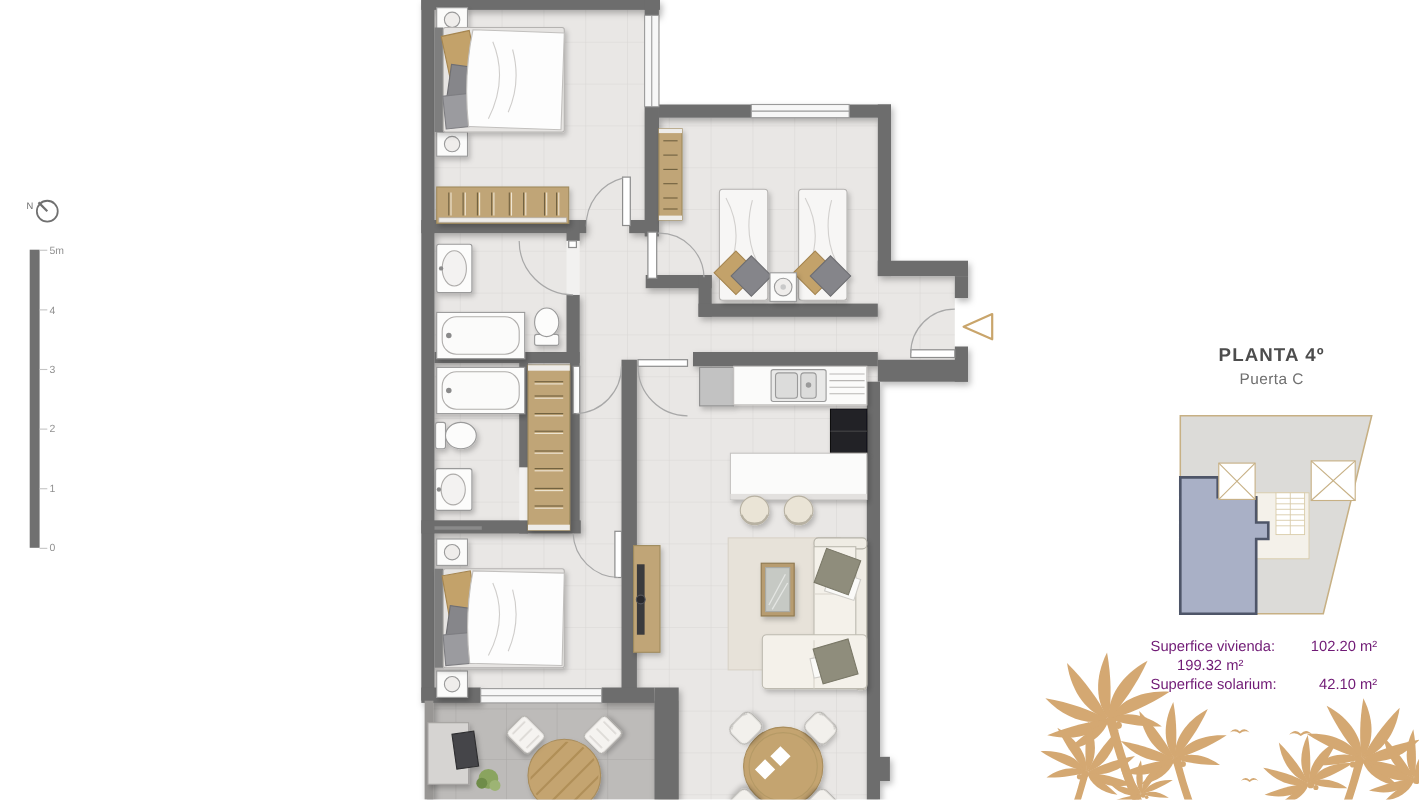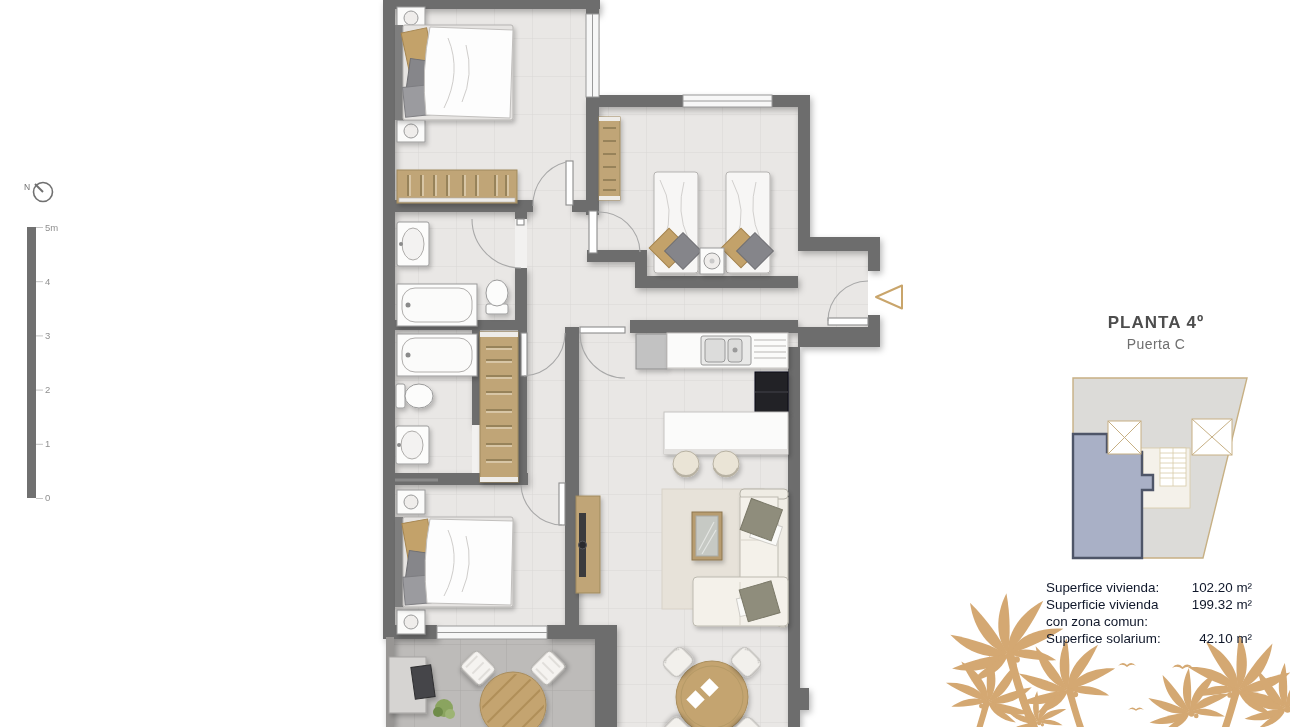--- a/index.html
+++ b/index.html
@@ -2,21 +2,21 @@
 <html><head>
 <meta charset="utf-8">
 <style>
   html,body{margin:0;padding:0;background:#ffffff;}
   .stage{position:relative;width:1290px;height:727px;overflow:hidden;background:#fff;
          font-family:"Liberation Sans",sans-serif;}
   svg.plan{position:absolute;left:0;top:0;}
   .panel{position:absolute;left:1020px;top:313px;width:272px;text-align:center;}
   .panel-title{font-size:17px;font-weight:bold;letter-spacing:1px;color:#4d4d4d;}
   .panel-sub{font-size:14px;color:#6f6f6f;margin-top:3px;letter-spacing:.4px;}
-  .areas{position:absolute;left:1046px;top:579px;width:206px;font-size:13.4px;color:#0f172a;}
+  .areas{position:absolute;left:1046px;top:579px;width:206px;font-size:13.4px;color:#701a75;}
   .arow{display:flex;justify-content:space-between;align-items:flex-start;line-height:17px;}
   .arow .lbl{width:152px;}
   .arow .val{text-align:right;white-space:nowrap;margin-left:24px;}
   text{font-family:"Liberation Sans",sans-serif;}
 </style>
 </head>
 <body>
 
 <div class="stage">
 
@@ -500,21 +500,20 @@
     <div class="panel-title">PLANTA 4º</div>
     <div class="panel-sub">Puerta C</div>
   </div>
 
   <div class="areas">
     <div class="arow">
       <span class="lbl">Superfice vivienda:</span>
       <span class="val">102.20 m²</span>
     </div>
     <div class="arow">
-      <span class="lbl">Superficie vivienda con zona comun:</span>
       <span class="val">199.32 m²</span>
     </div>
     <div class="arow">
       <span class="lbl">Superfice solarium:</span>
       <span class="val">42.10 m²</span>
     </div>
   </div>
 
 </div>
 

